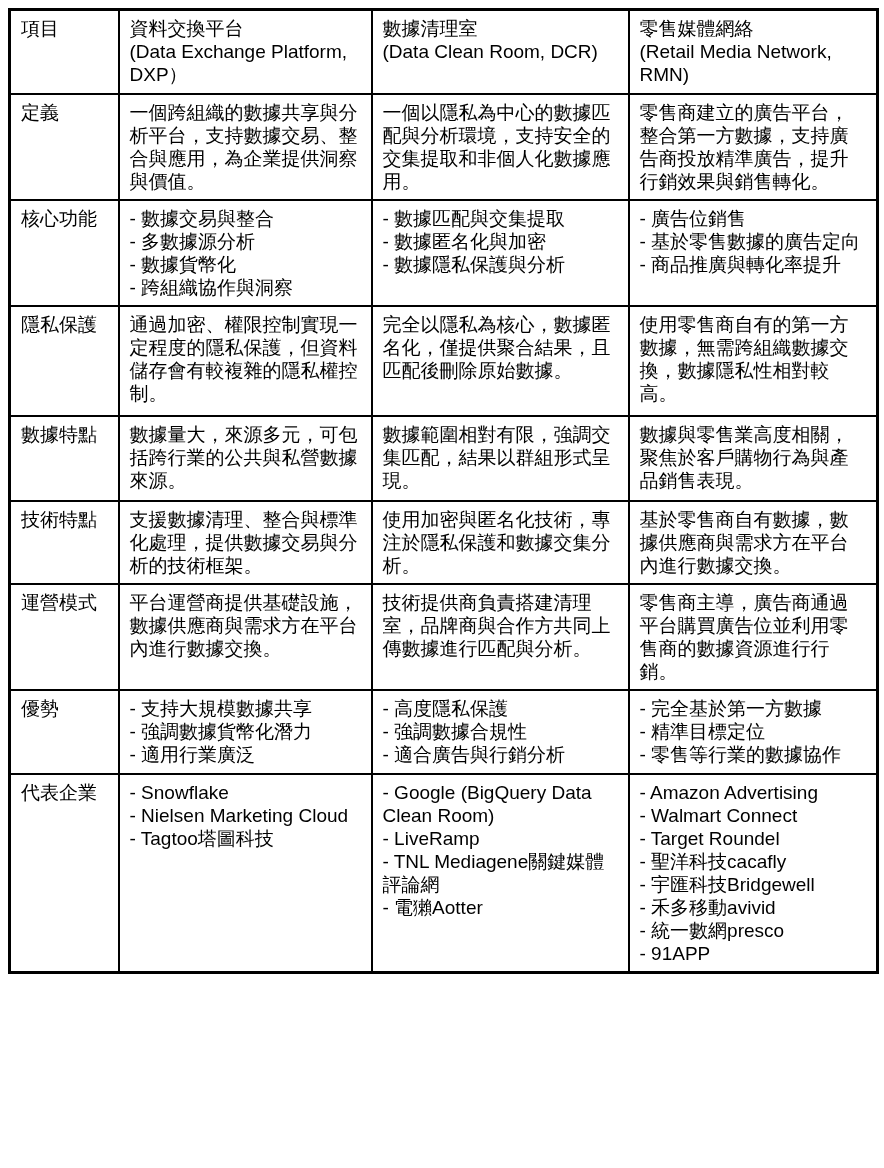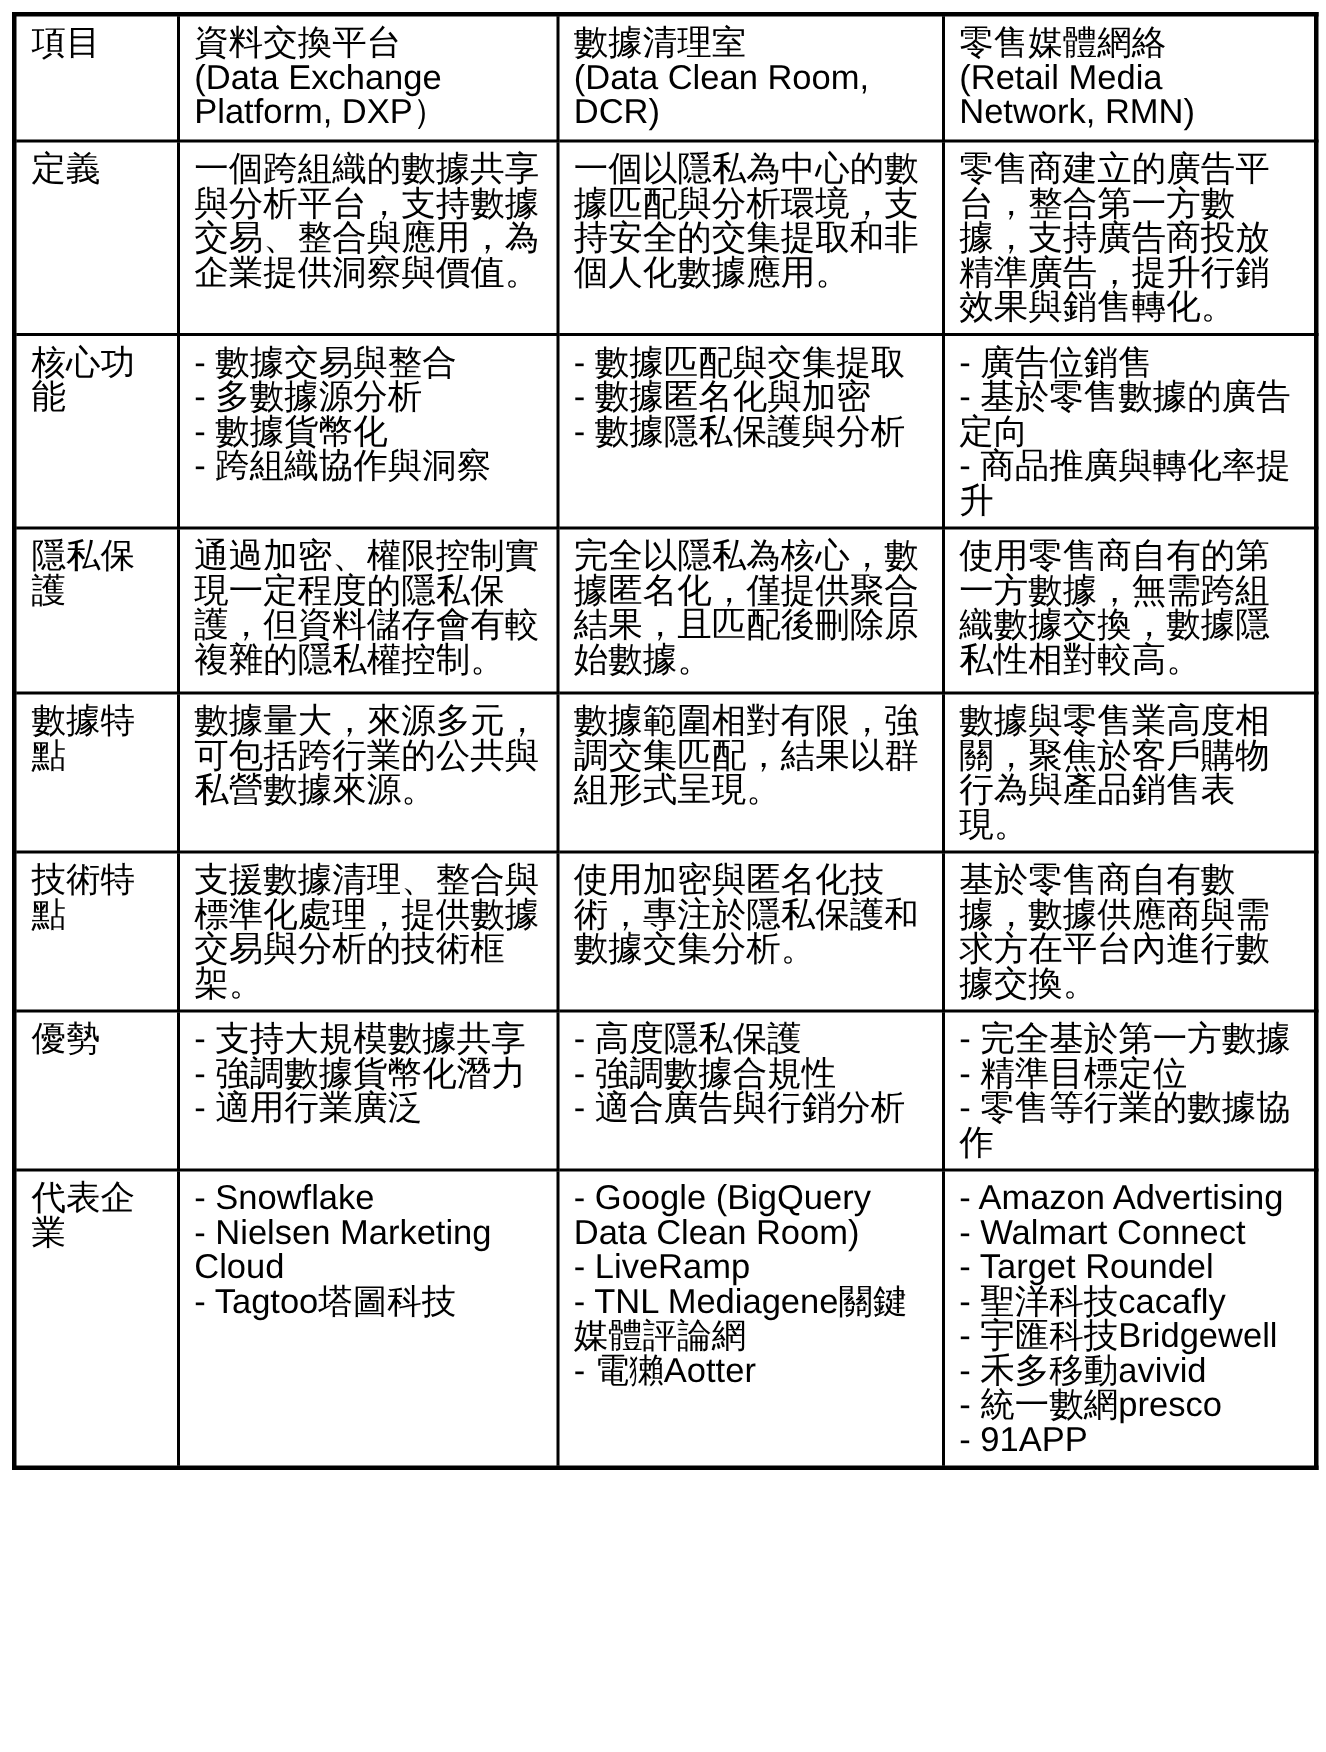--- a/index.html
+++ b/index.html
@@ -18,21 +18,21 @@
   table.comparison {
     border-collapse: collapse;
     table-layout: fixed;
     width: 868px;
     border: 3px solid #000000;
   }
   table.comparison td {
     border: 2px solid #000000;
     vertical-align: top;
     padding: 6px 10px;
-    font-size: 23px;
+    font-size: 19px;
     line-height: 23px;
     white-space: pre-line;
     word-break: break-word;
     overflow: hidden;
   }
   td.rowlabel {
     white-space: pre-line;
   }
 </style>
 </head>
@@ -92,20 +92,26 @@
     </tr>
 
 
     <tr style="height:82px">
       <td class="rowlabel">技術特點</td>
       <td>支援數據清理、整合與標準化處理，提供數據交易與分析的技術框架。</td>
       <td>使用加密與匿名化技術，專注於隱私保護和數據交集分析。</td>
       <td>基於零售商自有數據，數據供應商與需求方在平台內進行數據交換。</td>
     </tr>
 
+    <tr style="height:93px">
+      <td class="rowlabel">運營模式</td>
+      <td>平台運營商提供基礎設施，數據供應商與需求方在平台內進行數據交換。</td>
+      <td>技術提供商負責搭建清理室，品牌商與合作方共同上傳數據進行匹配與分析。</td>
+      <td>零售商主導，廣告商通過平台購買廣告位並利用零售商的數據資源進行行銷。</td>
+    </tr>
 
     <tr style="height:84px">
       <td class="rowlabel">優勢</td>
       <td>- 支持大規模數據共享
 - 強調數據貨幣化潛力
 - 適用行業廣泛</td>
       <td>- 高度隱私保護
 - 強調數據合規性
 - 適合廣告與行銷分析</td>
       <td>- 完全基於第一方數據

